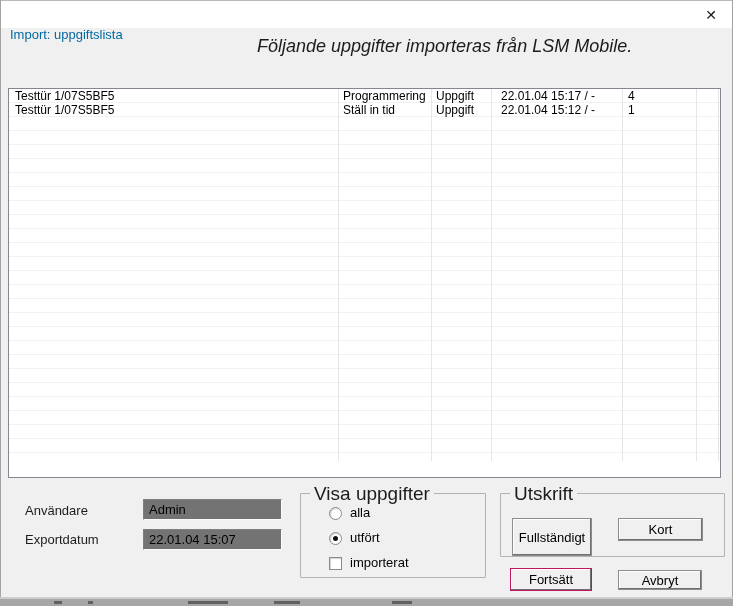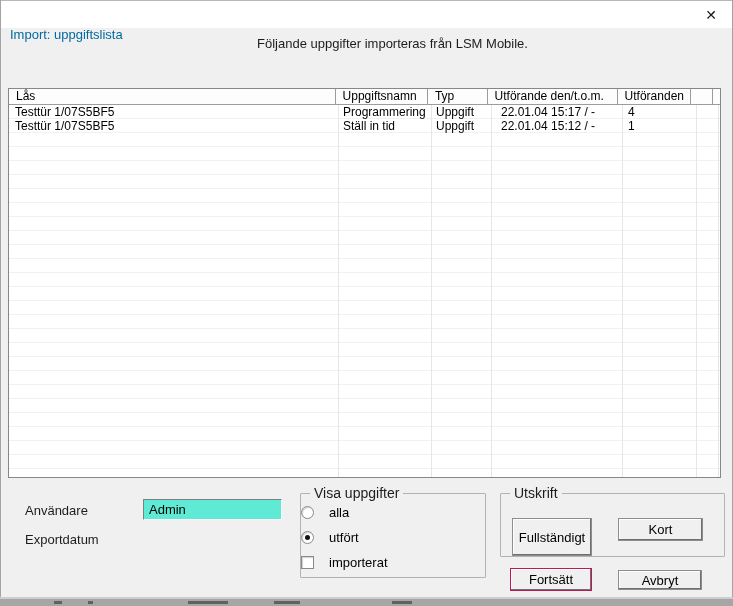--- a/index.html
+++ b/index.html
@@ -18,21 +18,21 @@
   }
   .titlebar .title {
     position:absolute; left:9px; top:0; line-height:27px; font-size:13px; color:#0369a1;margin-top:20px;
   }
   .close-btn {
     position:absolute; right:4px; top:0; width:34px; height:27px;
     display:flex; align-items:center; justify-content:center;
     font-size:14px; color:#1a1a1a; cursor:default;
   }
   
-  .message { position:absolute; left:257px; top:36px; font-size:13px; color:#1c1c1c; }
+  .message { position:absolute; left:257px; top:36px; font-size:18px; color:#1c1c1c;font-style:italic; }
   
   .table {
     position:absolute; left:8px; top:88px; width:713px; height:390px;
     background:#ffffff; border:1px solid #828790;
   }
   .thead {
     position:relative; height:16px; background:#fdfdfd;
     border-bottom:1px solid #9c9c9c; display:flex;
   }
   .th {
@@ -54,36 +54,36 @@
     position:absolute; top:0; height:14px; line-height:14px; font-size:12px;
     white-space:nowrap; color:#000;
   }
   .td0{left:6px;} .td1{left:334px;} .td2{left:427px;} .td3{left:492px;} .td4{left:619px;}
   
   .fld-label { position:absolute; font-size:13px; color:#1c1c1c; }
   .lbl-user { left:25px; top:503px; }
   .lbl-export { left:25px; top:532px; }
   .sunken-field {
     position:absolute; left:143px; width:139px; height:21px;
-    background:#5eead4; border:1px solid; border-color:#7f7f7f #fafafa #fafafa #7f7f7f;
+    background:#737373; border:1px solid; border-color:#7f7f7f #fafafa #fafafa #7f7f7f;
     font-size:13px; line-height:19px; padding-left:5px; white-space:nowrap;
   }
   .fld-user { top:499px; }
   .fld-export { top:529px; }
   
   .groupbox {
     position:absolute; border:1px solid #b2b2b2; border-radius:1px;
   }
   .gb-visa { left:300px; top:493px; width:186px; height:85px; }
   .gb-utskrift { left:500px; top:493px; width:225px; height:64px; }
   .groupbox .gb-title {
     position:absolute; top:-8px; left:9px; background:#f0f0f0; padding:0 4px;
-    font-size:14px; color:#1c1c1c; line-height:15px;
+    font-size:19px; color:#1c1c1c; line-height:15px;
   }
-  .opt-row { position:absolute; left:0; display:flex; align-items:center; gap:15px; font-size:13px; }
+  .opt-row { position:absolute; left:28px; display:flex; align-items:flex-end; gap:8px; font-size:13px; }
   .opt-alla { top:11px; } .opt-utfort { top:36px; } .opt-importerat { top:61px; }
   .radio {
     width:13px; height:13px; border-radius:50%; background:#fff;
     border:1px solid #8a8a8a; box-shadow: inset 1px 1px 1px rgba(0,0,0,.18);
     position:relative; flex:0 0 auto;
   }
   .radio.checked::after {
     content:""; position:absolute; left:3px; top:3px; width:5px; height:5px;
     border-radius:50%; background:#111;
   }
@@ -123,29 +123,20 @@
 <div class="dialog">
 
   <div class="titlebar">
     <span class="title">Import: uppgiftslista</span>
     <div class="close-btn">✕</div>
   </div>
 
   <div class="message">Följande uppgifter importeras från LSM Mobile.</div>
 
   <div class="table">
-    <div class="thead">
-      <div class="th th0">Lås</div>
-      <div class="th th1">Uppgiftsnamn</div>
-      <div class="th th2">Typ</div>
-      <div class="th th3">Utförande den/t.o.m.</div>
-      <div class="th th4">Utföranden</div>
-      <div class="th th5"></div>
-      <div class="th th-fill"></div>
-    </div>
     <div class="tbody">
       <div class="vline vl0"></div>
       <div class="vline vl1"></div>
       <div class="vline vl2"></div>
       <div class="vline vl3"></div>
       <div class="vline vl4"></div>
       <div class="vline vl5"></div>
 
       <div class="trow r0">
         <span class="td td0">Testtür 1/07S5BF5</span>
@@ -160,20 +151,21 @@
         <span class="td td2">Uppgift</span>
         <span class="td td3">22.01.04 15:12 / -</span>
         <span class="td td4">1</span>
       </div>
     </div>
   </div>
 
   <div class="fld-label lbl-user">Användare</div>
   <div class="sunken-field fld-user">Admin</div>
   <div class="fld-label lbl-export">Exportdatum</div>
+  <div class="sunken-field fld-export">22.01.04 15:07</div>
 
   <div class="groupbox gb-visa">
     <span class="gb-title">Visa uppgifter</span>
     <div class="opt-row opt-alla">
       <span class="radio"></span>
       <span>alla</span>
     </div>
     <div class="opt-row opt-utfort">
       <span class="radio checked"></span>
       <span>utfört</span>

